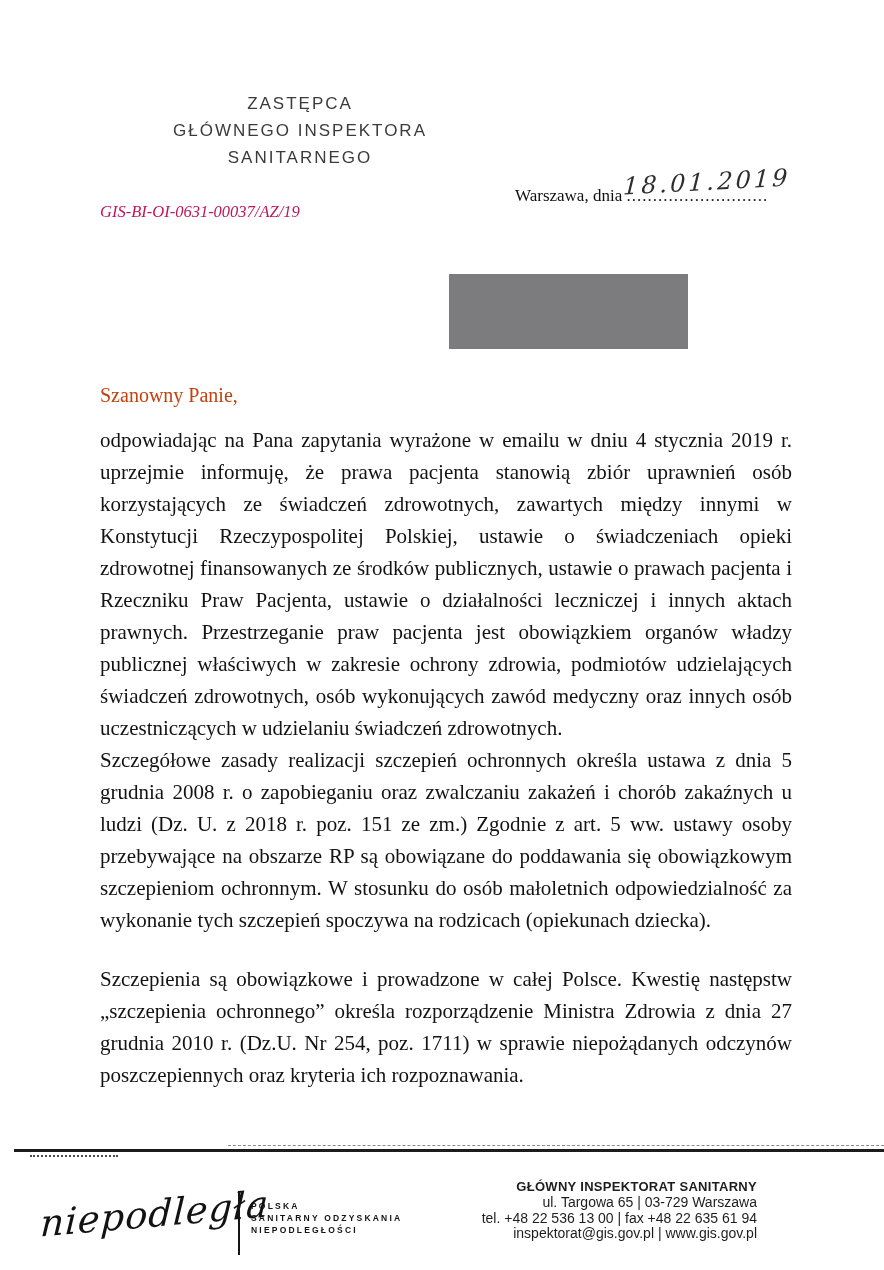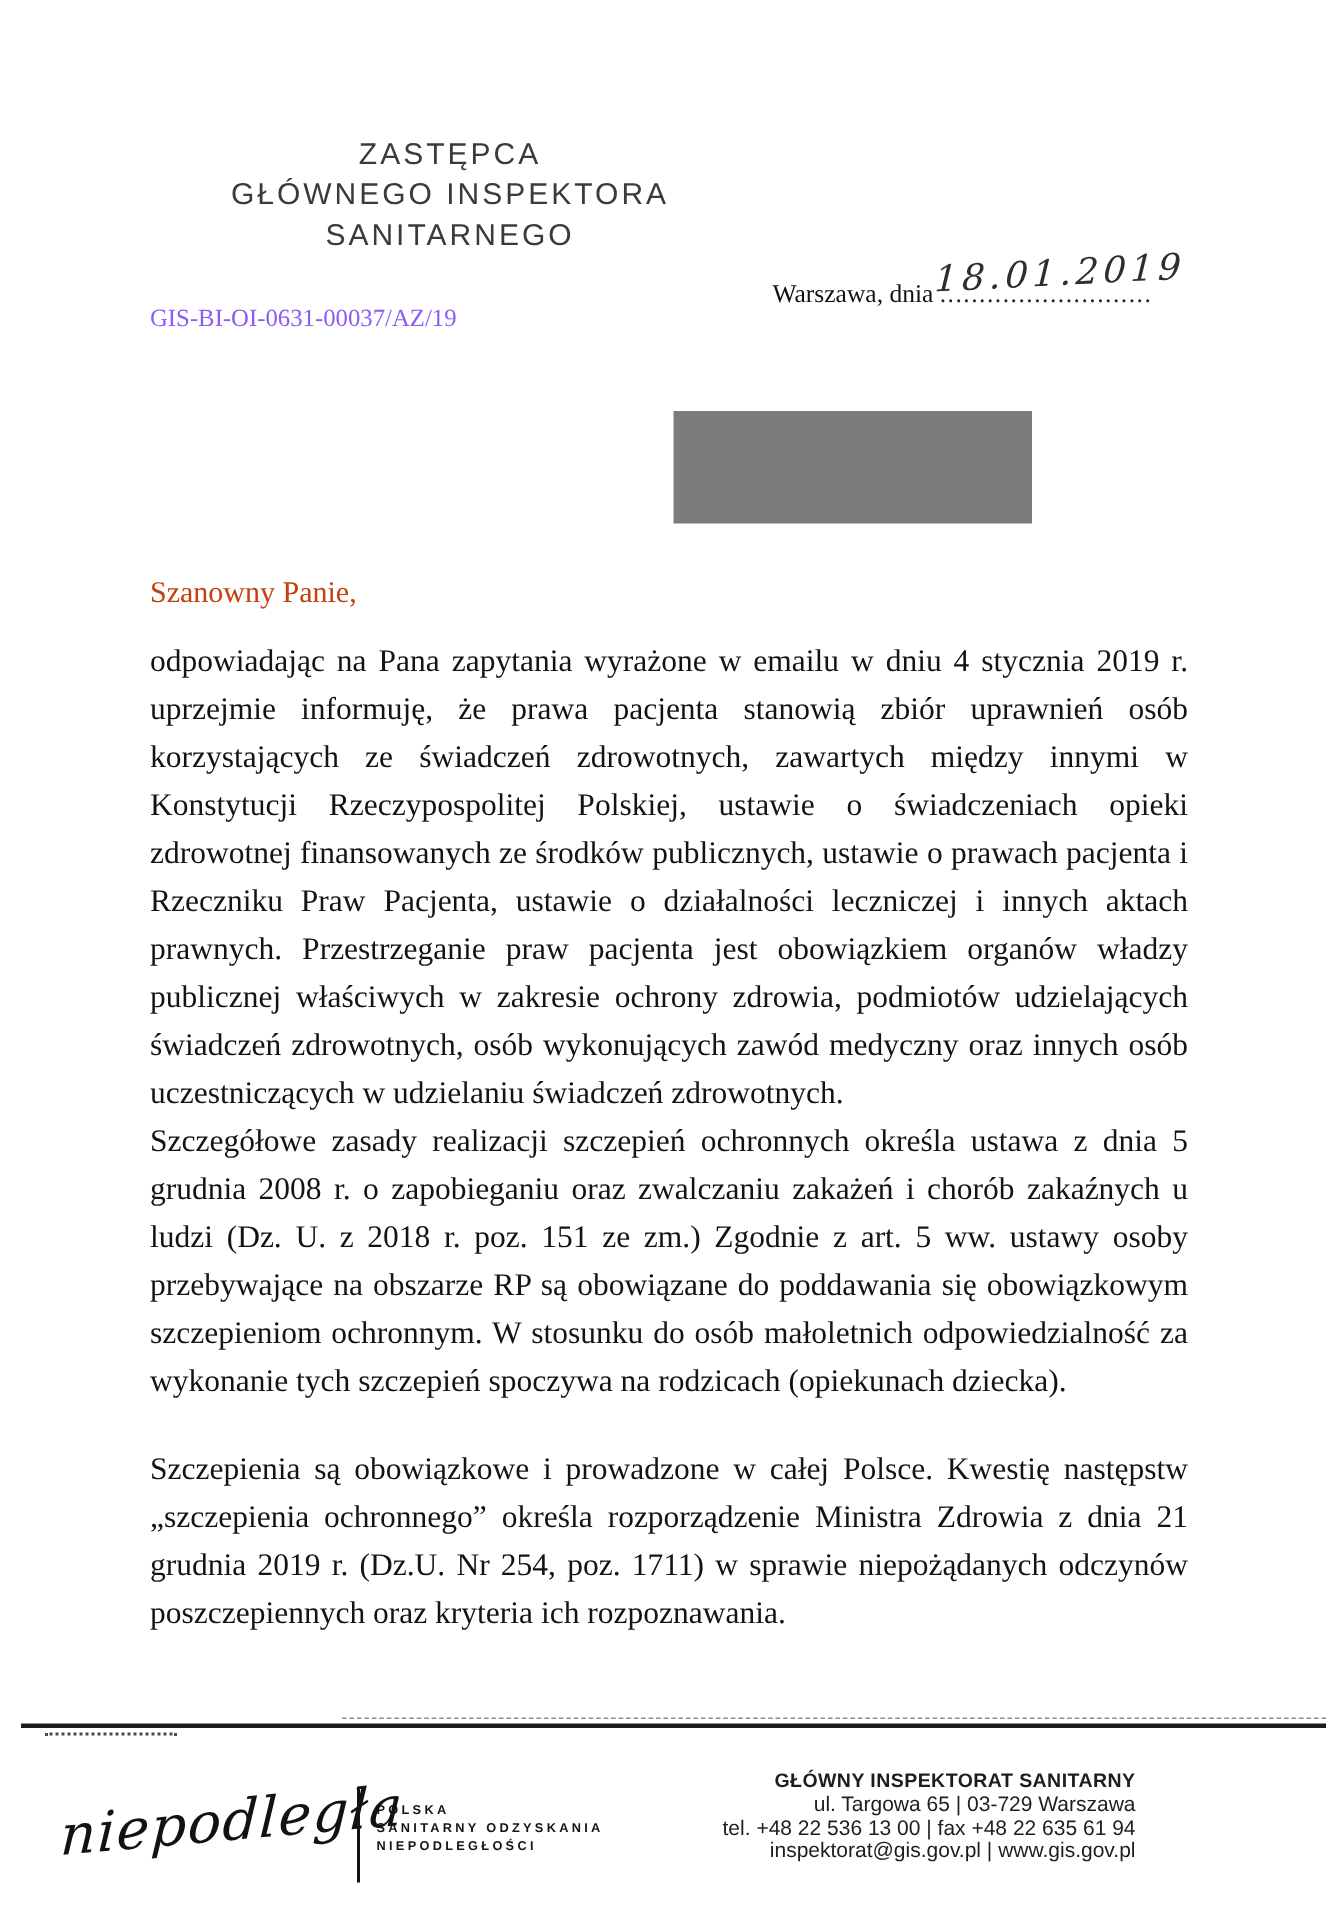--- a/index.html
+++ b/index.html
@@ -11,21 +11,21 @@
     overflow:hidden;
     font-family:"Liberation Serif", serif;
     color:#161616;
   }
   
   .header-block{
     position:absolute;left:100px;top:90px;width:400px;
     text-align:center;
     font-family:"Liberation Sans", sans-serif;
     color:#3b3b3b;
-    font-size:20px;
+    font-size:17px;
     line-height:27px;
     letter-spacing:2px;
     font-weight:400;
   }
   .dateline{
     position:absolute;left:515px;top:186px;
     font-size:17px;white-space:nowrap;color:#111;
   }
   .dateline .dots{letter-spacing:1px;color:#222;}
   .handwritten-date{
@@ -33,21 +33,21 @@
     font-family:"DejaVu Serif", serif;
     font-style:italic;
     font-size:24px;
     letter-spacing:3px;
     color:#2e2e2e;
     transform:rotate(-3deg) skewX(-6deg);
     white-space:nowrap;
   }
   .ref-block{
     position:absolute;left:100px;top:201px;
-    font-size:16.5px;line-height:22px;color:#8b5cf6;
+    font-size:16.5px;line-height:22px;color:#be185d;font-style:italic;
   }
   .redaction-box{
     position:absolute;left:449px;top:274px;width:239px;height:75px;
   }
   .salutation{
     position:absolute;left:100px;top:384px;
     font-size:20px;color:#c2410c;
   }
   
   .body-text{
@@ -111,21 +111,21 @@
     <div>GIS-BI-OI-0631-00037/AZ/19</div>
   </div>
 
   <div class="redaction-box" style="background: rgb(124, 124, 126);"></div>
 
   <div class="salutation">Szanowny Panie,</div>
 
   <div class="body-text">
     <p>odpowiadając na Pana zapytania wyrażone w emailu w dniu 4 stycznia 2019 r. uprzejmie informuję, że prawa pacjenta stanowią zbiór uprawnień osób korzystających ze świadczeń zdrowotnych, zawartych między innymi w Konstytucji Rzeczypospolitej Polskiej, ustawie o świadczeniach opieki zdrowotnej finansowanych ze środków publicznych, ustawie o prawach pacjenta i Rzeczniku Praw Pacjenta, ustawie o działalności leczniczej i innych aktach prawnych. Przestrzeganie praw pacjenta jest obowiązkiem organów władzy publicznej właściwych w zakresie ochrony zdrowia, podmiotów udzielających świadczeń zdrowotnych, osób wykonujących zawód medyczny oraz innych osób uczestniczących w udzielaniu świadczeń zdrowotnych.</p>
     <p>Szczegółowe zasady realizacji szczepień ochronnych określa ustawa z dnia 5 grudnia 2008 r. o zapobieganiu oraz zwalczaniu zakażeń i chorób zakaźnych u ludzi (Dz. U. z 2018 r. poz. 151 ze zm.) Zgodnie z art. 5 ww. ustawy osoby przebywające na obszarze RP są obowiązane do poddawania się obowiązkowym szczepieniom ochronnym. W stosunku do osób małoletnich odpowiedzialność za wykonanie tych szczepień spoczywa na rodzicach (opiekunach dziecka).</p>
-    <p class="spaced">Szczepienia są obowiązkowe i prowadzone w całej Polsce. Kwestię następstw „szczepienia ochronnego” określa rozporządzenie Ministra Zdrowia z dnia 21 grudnia 2019 r. (Dz.U. Nr 254, poz. 1711) w sprawie niepożądanych odczynów poszczepiennych oraz kryteria ich rozpoznawania.</p>
+    <p class="spaced">Szczepienia są obowiązkowe i prowadzone w całej Polsce. Kwestię następstw „szczepienia ochronnego” określa rozporządzenie Ministra Zdrowia z dnia 27 grudnia 2010 r. (Dz.U. Nr 254, poz. 1711) w sprawie niepożądanych odczynów poszczepiennych oraz kryteria ich rozpoznawania.</p>
   </div>
 
   <div class="rule-dashed"></div>
   <div class="rule-solid"></div>
   <div class="rule-dots-left"></div>
 
   <div class="logo-script">niepodległa</div>
   <div class="logo-divider"></div>
   <div class="logo-caption">
     <div>POLSKA</div>

